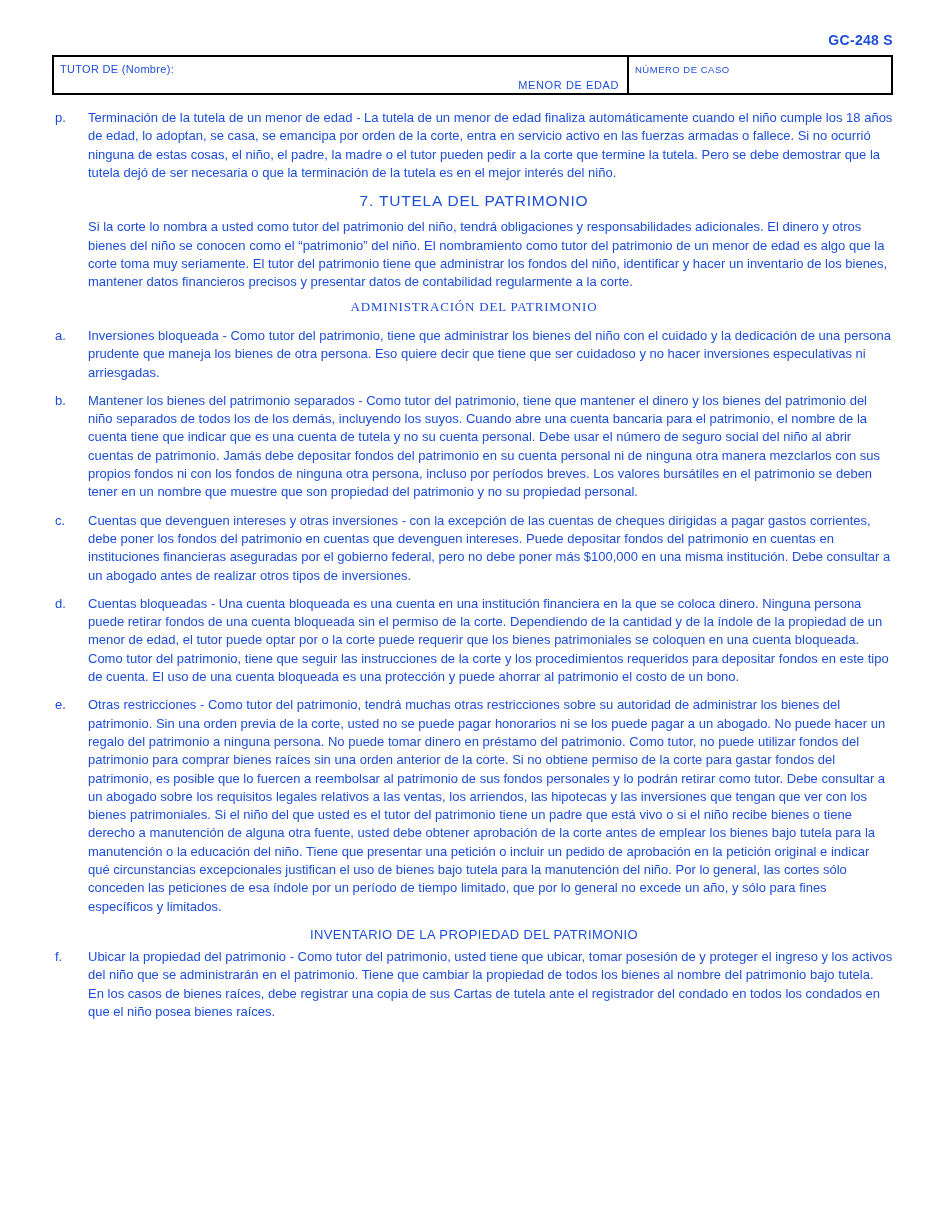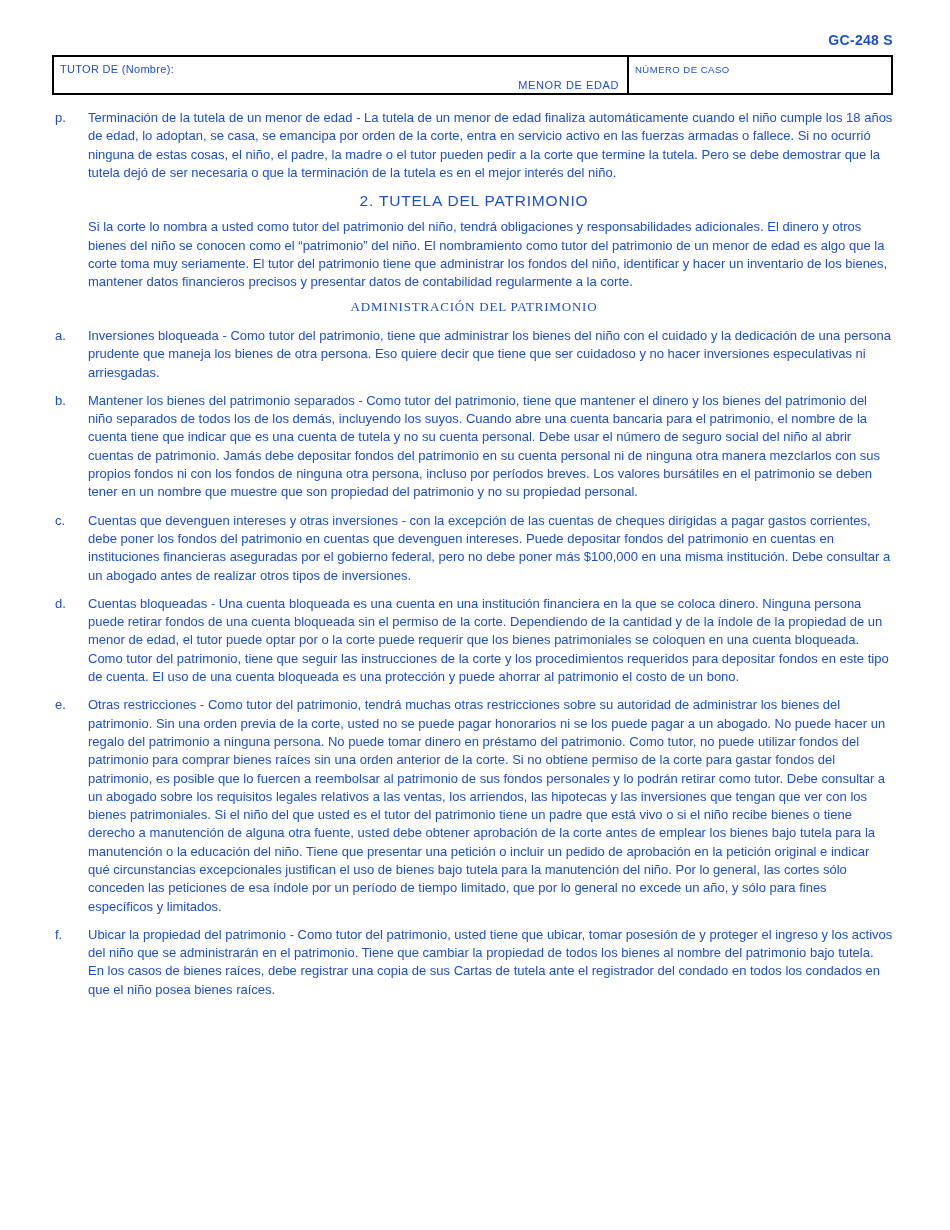--- a/index.html
+++ b/index.html
@@ -66,21 +66,21 @@
     </div>
   </div>
 
   <div class="content">
 
     <div class="item">
       <span class="letter">p.</span>
       <span class="itext"><span class="ititle">Terminación de la tutela de un menor de edad</span><span><span> - La tutela de un menor de edad finaliza automáticamente cuando el niño cumple los 18 años de edad, lo adoptan, se casa, se emancipa por orden de la corte, entra en servicio activo en las fuerzas armadas o fallece. Si no ocurrió ninguna de estas cosas, el niño, el padre, la madre o el tutor pueden pedir a la corte que termine la tutela. Pero se debe demostrar que la tutela dejó de ser necesaria o que la terminación de la tutela es en el mejor interés del niño.</span></span></span>
     </div>
 
-    <div class="h-main">2. TUTELA DEL PATRIMONIO</div>
+    <div class="h-main">7. TUTELA DEL PATRIMONIO</div>
 
     <div class="intro"><span>Si la corte lo nombra a usted como </span><span class="it">tutor del patrimonio del niño,</span><span> tendrá obligaciones y responsabilidades adicionales. El dinero y otros bienes del niño se conocen como el “patrimonio” del niño. El nombramiento como tutor del patrimonio de un menor de edad es algo que la corte toma muy seriamente. El tutor del patrimonio tiene que administrar los fondos del niño, identificar y hacer un inventario de los bienes, mantener datos financieros precisos y presentar datos de contabilidad regularmente a la corte.</span></div>
 
     <div class="h-sub">ADMINISTRACIÓN DEL PATRIMONIO</div>
 
     <div class="item">
       <span class="letter">a.</span>
       <span class="itext"><span class="ititle">Inversiones bloqueada</span><span><span> - Como tutor del patrimonio, tiene que administrar los bienes del niño con el cuidado y la dedicación de una persona prudente que maneja los bienes de otra persona. Eso quiere decir que tiene que ser cuidadoso y no hacer inversiones especulativas ni arriesgadas.</span></span></span>
     </div>
 
@@ -97,20 +97,21 @@
     <div class="item">
       <span class="letter">d.</span>
       <span class="itext"><span class="ititle">Cuentas bloqueadas</span><span><span> - Una </span><span class="it">cuenta bloqueada</span><span> es una cuenta en una institución financiera en la que se coloca dinero. Ninguna persona puede retirar fondos de una cuenta bloqueada sin el permiso de la corte. Dependiendo de la cantidad y de la índole de la propiedad de un menor de edad, el tutor puede optar por o la corte puede requerir que los bienes patrimoniales se coloquen en una cuenta bloqueada. Como tutor del patrimonio, tiene que seguir las instrucciones de la corte y los procedimientos requeridos para depositar fondos en este tipo de cuenta. El uso de una cuenta bloqueada es una protección y puede ahorrar al patrimonio el costo de un bono.</span></span></span>
     </div>
 
     <div class="item">
       <span class="letter">e.</span>
       <span class="itext"><span class="ititle">Otras restricciones</span><span><span> - Como tutor del patrimonio, tendrá muchas otras restricciones sobre su autoridad de administrar los bienes del patrimonio. Sin una orden previa de la corte, usted no se puede pagar honorarios ni se los puede pagar a un abogado. No puede hacer un regalo del patrimonio a ninguna persona. No puede tomar dinero en préstamo del patrimonio. Como tutor, no puede utilizar fondos del patrimonio para comprar bienes raíces sin una orden anterior de la corte. Si no obtiene permiso de la corte para gastar fondos del patrimonio, es posible que lo fuercen a reembolsar al patrimonio de sus fondos personales y lo podrán retirar como tutor. Debe consultar a un abogado sobre los requisitos legales relativos a las ventas, los arriendos, las hipotecas y las inversiones que tengan que ver con los bienes patrimoniales. Si el niño del que usted es el tutor del patrimonio tiene un padre que está vivo o si el niño recibe bienes o tiene derecho a manutención de alguna otra fuente, usted debe obtener aprobación de la corte antes de emplear los bienes bajo tutela para la manutención o la educación del niño. Tiene que presentar una petición o incluir un pedido de aprobación en la petición original e indicar qué circunstancias excepcionales justifican el uso de bienes bajo tutela para la manutención del niño. Por lo general, las cortes sólo conceden las peticiones de esa índole por un período de tiempo limitado, que por lo general no excede un año, y sólo para fines específicos y limitados.</span></span></span>
     </div>
 
+    <div class="h-sub2">INVENTARIO DE LA PROPIEDAD DEL PATRIMONIO</div>
 
     <div class="item">
       <span class="letter">f.</span>
       <span class="itext"><span class="ititle">Ubicar la propiedad del patrimonio</span><span><span> - Como tutor del patrimonio, usted tiene que ubicar, tomar posesión de y proteger el ingreso y los activos del niño que se administrarán en el patrimonio. Tiene que cambiar la propiedad de todos los bienes al nombre del patrimonio bajo tutela. En los casos de bienes raíces, debe registrar una copia de sus </span><span class="it">Cartas de tutela</span><span> ante el registrador del condado en todos los condados en que el niño posea bienes raíces.</span></span></span>
     </div>
 
   </div>
 
 
 </div>

